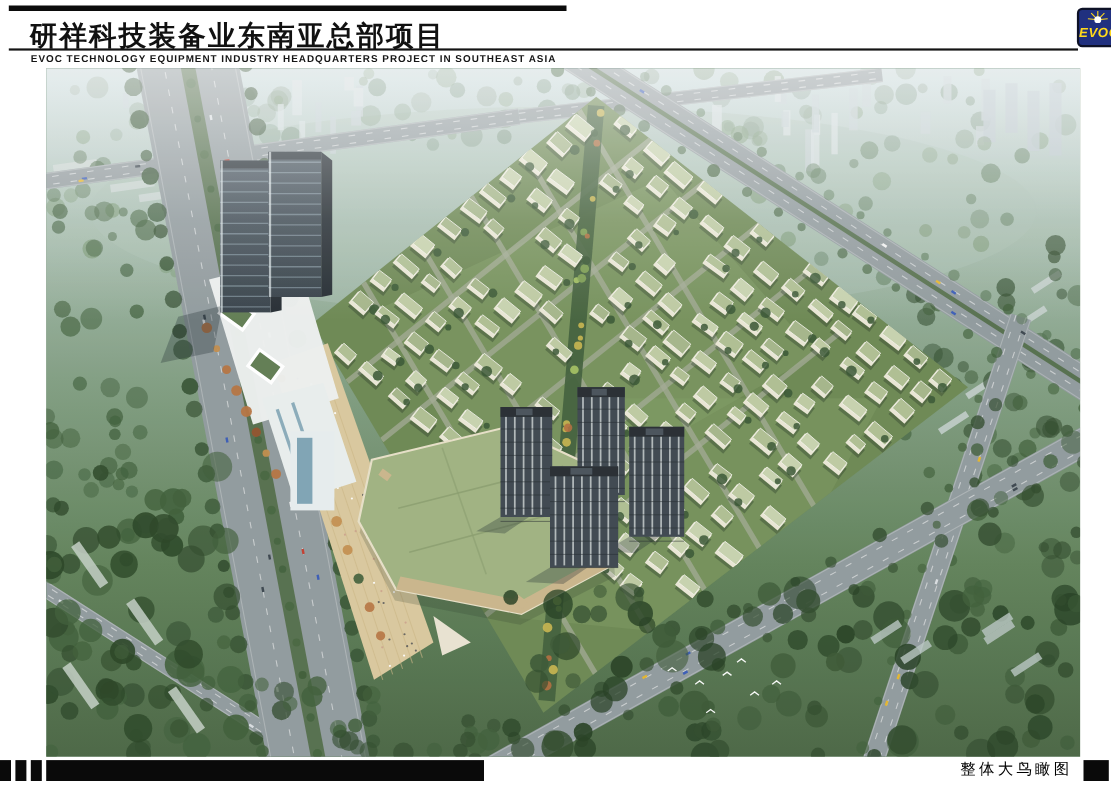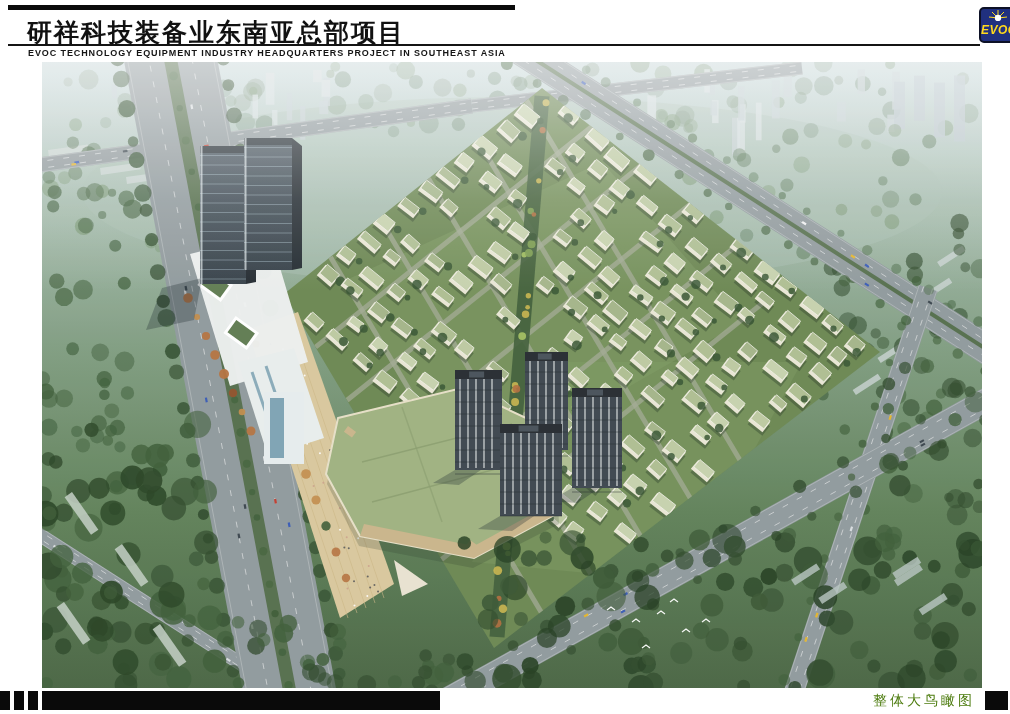--- a/index.html
+++ b/index.html
@@ -17,21 +17,21 @@
   .logo-text{font-size:12px;font-style:italic;font-weight:900;color:#ffd91c;line-height:14px;
              letter-spacing:0.5px;margin-top:1px;}
   .render{position:absolute;left:42px;top:62px;width:940px;height:626px;overflow:hidden;
           background:#87a089;}
   .render svg{display:block;}
   .f-stripe,.f-bar,.f-square{position:absolute;top:691px;height:19px;background:#0a0a0a;}
   .s1{left:0;width:10px;} .s2{left:14px;width:10px;} .s3{left:28px;width:10px;}
   .f-bar{left:42px;width:398px;}
   .f-square{left:985px;width:23px;}
   .f-caption{position:absolute;right:35px;top:691px;height:19px;line-height:19px;
-             font-family:"Liberation Serif",serif;font-size:14px;color:#4d7c0f;
+             font-family:"Liberation Serif",serif;font-size:14px;color:#000000;
              letter-spacing:3px;white-space:nowrap;}
 </style>
 </head>
 <body>
 
 <div class="top-bar"></div>
 <div class="title">研祥科技装备业东南亚总部项目</div>
 <div class="rule"></div>
 <div class="subtitle">EVOC TECHNOLOGY EQUIPMENT INDUSTRY HEADQUARTERS PROJECT IN SOUTHEAST ASIA</div>
 <div class="logo">

